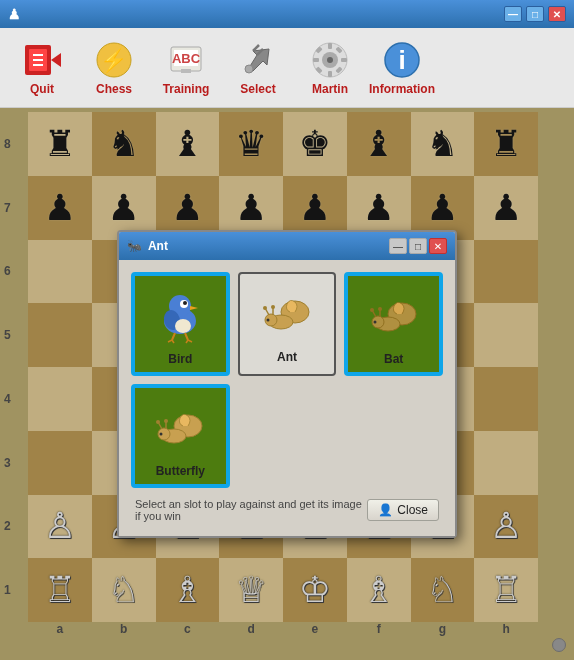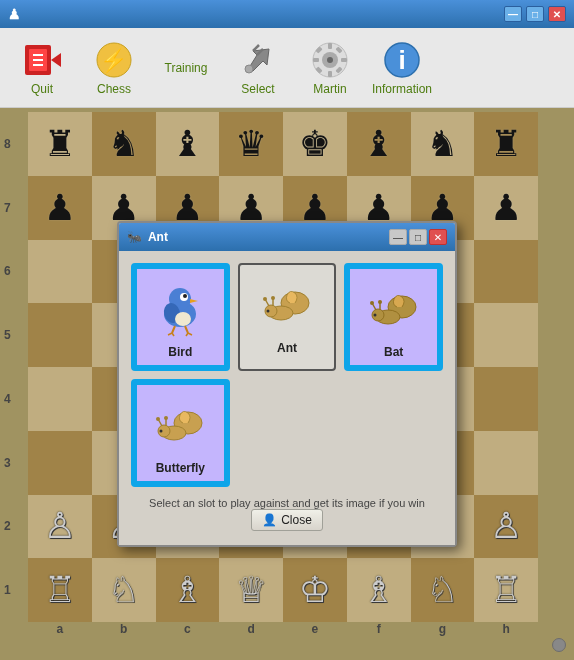--- a/index.html
+++ b/index.html
@@ -73,22 +73,22 @@
     .toolbar-icon {
       width: 40px;
       height: 40px;
       display: flex;
       align-items: center;
       justify-content: center;
       font-size: 28px;
     }
     .toolbar-label {
       font-size: 12px;
-      color: #4d7c0f;
-      font-weight: 400;
+      color: #b91c1c;
+      font-weight: 700;
     }
 
     
     .board-area {
       position: relative;
       width: 574px;
       height: 552px;
       background: #c8b87a;
     }
 
@@ -176,22 +176,22 @@
     }
 
     .creature-grid {
       display: grid;
       grid-template-columns: repeat(3, 1fr);
       gap: 8px;
       margin-bottom: 10px;
     }
 
     .creature-card {
-      background: #c4b5fd;
-      border: 6px solid #0ea5e9;
+      background: #4d7c0f;
+      border: 4px solid #0ea5e9;
       border-radius: 4px;
       display: flex;
       flex-direction: column;
       align-items: center;
       padding: 8px 4px 6px;
       cursor: pointer;
       position: relative;
     }
     .creature-card.selected {
       border: 2px solid #555;
@@ -210,21 +210,20 @@
       font-size: 12px;
       font-weight: bold;
       color: #222;
     }
 
     .modal-footer {
       display: flex;
       align-items: center;
       justify-content: space-between;
       padding: 0 4px 2px;
-      flex-direction: column;
     }
     .modal-hint {
       font-size: 11px;
       color: #444;
       flex: 1;
     }
     .close-button {
       background: linear-gradient(to bottom, #f0f0e8, #d8d4cc);
       border: 1px solid #a0a098;
       border-radius: 3px;
@@ -320,20 +319,28 @@
     <div class="toolbar-icon">
       <svg width="38" height="38" viewBox="0 0 38 38">
         <circle cx="19" cy="19" r="17" fill="#f0c040" stroke="#c8a020" stroke-width="1"></circle>
         <text x="19" y="27" text-anchor="middle" font-size="22" fill="#333">⚡</text>
       </svg>
     </div>
     <span class="toolbar-label">Chess</span>
   </div>
 
   <div class="toolbar-item">
+    <div class="toolbar-icon">
+      <svg width="38" height="38" viewBox="0 0 38 38">
+        <rect x="4" y="6" width="30" height="24" rx="2" fill="#e8e8e0" stroke="#aaa" stroke-width="1"></rect>
+        <rect x="7" y="9" width="24" height="16" fill="white"></rect>
+        <text x="19" y="22" text-anchor="middle" font-size="13" fill="#cc4444" font-weight="bold">ABC</text>
+        <rect x="14" y="28" width="10" height="4" fill="#bbb"></rect>
+      </svg>
+    </div>
     <span class="toolbar-label">Training</span>
   </div>
 
   <div class="toolbar-item">
     <div class="toolbar-icon">
       <svg width="38" height="38" viewBox="0 0 38 38">
         <path d="M8 30 L18 14 L14 10 L30 8 L28 24 L24 20 L14 30 Z" fill="#888" stroke="#666" stroke-width="1"></path>
         <circle cx="10" cy="28" r="4" fill="#aaa" stroke="#888" stroke-width="1"></circle>
         <line x1="14" y1="10" x2="20" y2="4" stroke="#777" stroke-width="2.5"></line>
         <line x1="18" y1="14" x2="24" y2="8" stroke="#777" stroke-width="2.5"></line>

